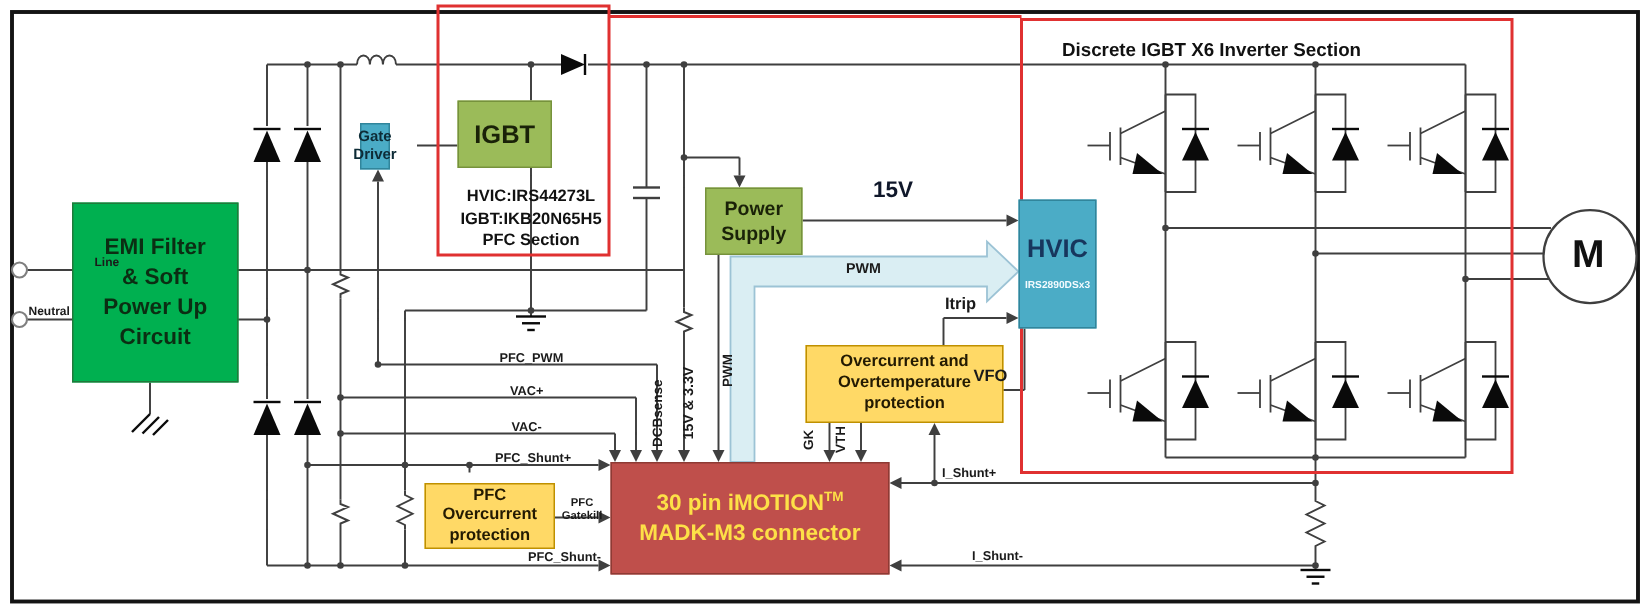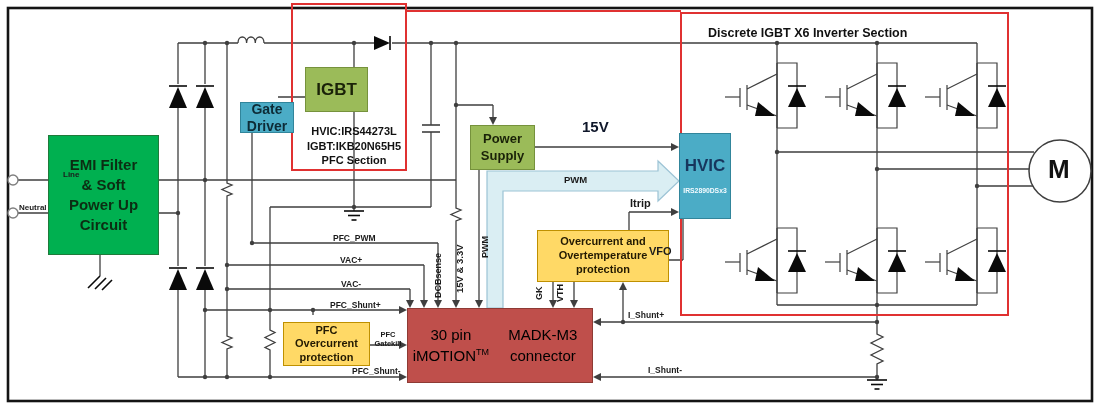--- a/index.html
+++ b/index.html
@@ -18,22 +18,22 @@
   .frame{fill:none;stroke:#141414;stroke-width:2.6;}
   .mcirc{fill:#fff;stroke:var(--c-wire);stroke-width:1.5;}
   .term{fill:#fff;stroke:#7f7f7f;stroke-width:1.4;}
   .box{position:absolute;display:flex;align-items:center;justify-content:center;
        text-align:center;box-sizing:border-box;white-space:pre-line;}
   .emi{background:var(--c-emi);border:1.5px solid #1f7a3a;color:#0b2e13;
        font-weight:bold;font-size:15px;line-height:1.32;}
   .olive{background:var(--c-olive);border:1.5px solid #76923c;color:#1a2208;font-weight:bold;}
   .blue{background:var(--c-blue);border:1.5px solid #31859b;color:#0d2b36;font-weight:bold;}
   .yellow{background:var(--c-yellow);border:1.5px solid #bf9000;color:#231a02;font-weight:bold;}
-  .brick{background:var(--c-brick);border:1.5px solid #8e3a34;color:#000000;
-         font-weight:normal;font-size:15px;line-height:1.35;flex-direction:row;}
+  .brick{background:var(--c-brick);border:1.5px solid #8e3a34;color:#fde047;
+         font-weight:bold;font-size:15px;line-height:1.35;flex-direction:column;}
   .lab{position:absolute;color:#1a1a1a;font-weight:600;font-size:8.5px;line-height:10px;white-space:nowrap;}
   .vlab{position:absolute;color:#1a1a1a;font-weight:600;font-size:9px;height:10px;line-height:10px;
         transform:rotate(-90deg);transform-origin:0 100%;white-space:nowrap;}
   .big{font-size:15px;font-weight:bold;color:#0f172a;}
   .med{font-size:11px;}
   .parts{position:absolute;text-align:center;font-weight:600;font-size:11px;
          line-height:14.5px;color:#111;white-space:nowrap;}
   .invlab{position:absolute;font-size:12.5px;font-weight:600;color:#111;white-space:nowrap;}
   .hvictitle{font-size:17px;font-weight:bold;color:#17365d;line-height:18px;}
   .hvicpart{font-size:6.8px;font-weight:bold;color:#f4fbff;line-height:8px;white-space:nowrap;}
@@ -210,21 +210,21 @@
     <path class="redline" d="M406,11 H681"></path>
     <rect class="redline" x="681" y="13" width="327" height="302"></rect>
   </g>
 </svg>
 
 <div class="box emi" style="left:48px;top:135px;width:111px;height:120px;">EMI Filter
 &amp; Soft
 Power Up
 Circuit</div>
 
-<div class="box blue" style="left:240px;top:82px;width:54px;height:31px;font-size:14px;line-height:1.18;margin-top:20px;">Gate
+<div class="box blue" style="left:240px;top:82px;width:20px;height:31px;font-size:10px;line-height:1.18;">Gate
 Driver</div>
 
 <div class="box olive" style="left:305px;top:67px;width:63px;height:45px;font-size:17px;">IGBT</div>
 
 <div class="box olive" style="left:470px;top:125px;width:65px;height:45px;font-size:13px;line-height:1.25;">Power
 Supply</div>
 
 <div class="box blue" style="left:679px;top:133px;width:52px;height:86px;flex-direction:column;justify-content:center;">
   <div class="hvictitle">HVIC</div>
   <div class="hvicpart" style="margin-top:12px;">IRS2890DSx3</div>

